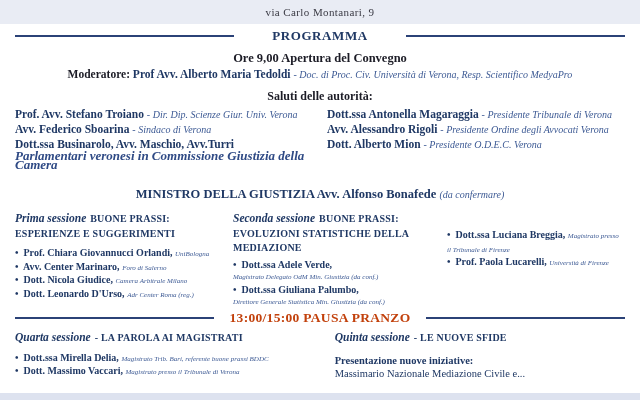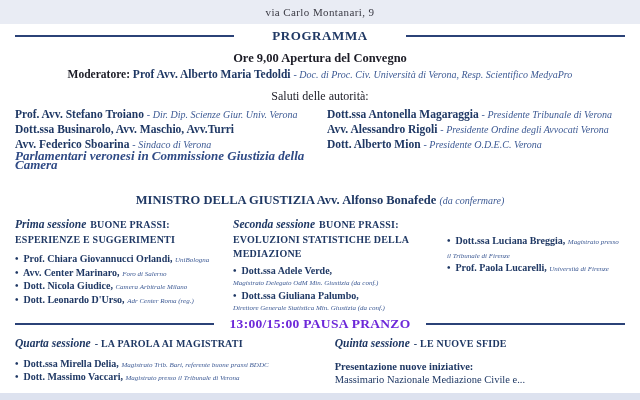--- a/index.html
+++ b/index.html
@@ -18,41 +18,41 @@
   .hrule-row .line{height:2px;background:#2b4277;flex:1;}
   .program-title{font-size:13px;font-weight:bold;margin:0 38px;letter-spacing:.6px;color:#1f3864;}
 
   .opening{text-align:center;font-weight:bold;color:#1c1c26;font-size:12.5px;margin-top:7px;}
 
   .moderator{text-align:center;margin-top:2px;font-size:11.5px;white-space:nowrap;}
   .mod-label{font-weight:bold;color:#1c1c26;}
   .mod-name{font-weight:bold;color:#1f3864;}
   .small-it{font-size:10px;font-style:italic;font-weight:normal;color:#3d5a94;}
 
-  .saluti{text-align:center;font-weight:normal;color:#1c1c26;font-size:12px;margin-top:9px;}
+  .saluti{text-align:center;font-weight:bold;color:#1c1c26;font-size:12px;margin-top:9px;}
 
   .auth-grid{display:grid;grid-template-columns:1.02fr 1fr;column-gap:8px;margin-top:3px;}
   .auth-entry{font-size:11.5px;font-weight:bold;line-height:15px;color:#1f3864;white-space:nowrap;}
   .auth-subline{font-size:13px;font-style:italic;font-weight:bold;color:#2f4a85;line-height:9px;margin-top:-1px;}
 
-  .minister{text-align:center;margin-top:24px;font-size:12.5px;font-weight:bold;color:#1f3864;}
+  .minister{text-align:center;margin-top:18px;font-size:12.5px;font-weight:bold;color:#1f3864;}
 
   .sessions{display:grid;grid-template-columns:208px 204px 176px;column-gap:10px;margin-top:9px;height:97px;}
   .session-title{line-height:12.5px;}
   .title-it{font-style:italic;font-weight:bold;font-size:11.5px;color:#1f3864;}
   .title-caps{font-weight:bold;font-size:10px;letter-spacing:.2px;color:#1f3864;}
   .speakers{margin-top:7px;}
   .speakers.tight{margin-top:4px;}
   .speaker{font-size:10px;font-weight:bold;line-height:12.5px;color:#1f3864;}
   .speaker::before{content:"\2022\00a0";}
   .sp-detail{font-size:7px;font-style:italic;font-weight:normal;color:#3d5a94;}
 
   .pausa-row{display:flex;align-items:center;margin-top:2px;}
   .pausa-row .line{height:2px;background:#2b4277;flex:1;}
-  .pausa-label{font-size:13.5px;font-weight:bold;margin:0 16px;letter-spacing:.3px;color:#6d28d9;}
+  .pausa-label{font-size:13.5px;font-weight:bold;margin:0 16px;letter-spacing:.3px;color:#c2410c;}
 
   .bottom-sections{display:grid;grid-template-columns:1.06fr 1fr;column-gap:12px;margin-top:4px;height:66px;}
   .bs-title{white-space:nowrap;}
   .bs-list{margin-top:7px;}
   .present-intro{font-weight:bold;font-size:10.5px;margin-top:9px;color:#1f3864;line-height:13px;}
   .present-item{font-size:10.5px;color:#1f3864;line-height:13px;}
 
   .closing-row{display:flex;align-items:center;margin-top:7px;}
   .closing-row .line{height:1.5px;background:#2b4277;flex:1;}
   .closing-label{font-size:11.5px;font-weight:bold;margin:0 14px;color:#1f3864;}
@@ -84,25 +84,25 @@
 
   <div class="saluti">Saluti delle autorità:</div>
 
   <div class="auth-grid">
     <div>
       <div class="auth-entry">
         <span>Prof. Avv. Stefano Troiano</span>
         <span class="small-it">- Dir. Dip. Scienze Giur. Univ. Verona</span>
       </div>
       <div class="auth-entry">
-        <span>Dott.ssa Businarolo, Avv. Maschio, Avv.Turri</span>
-      </div>
-      <div class="auth-entry">
         <span>Avv. Federico Sboarina</span>
         <span class="small-it">- Sindaco di Verona</span>
+      </div>
+      <div class="auth-entry">
+        <span>Dott.ssa Businarolo, Avv. Maschio, Avv.Turri</span>
       </div>
       <div class="auth-subline">Parlamentari veronesi in Commissione Giustizia della Camera</div>
     </div>
     <div>
       <div class="auth-entry">
         <span>Dott.ssa Antonella Magaraggia</span>
         <span class="small-it">- Presidente Tribunale di Verona</span>
       </div>
       <div class="auth-entry">
         <span>Avv. Alessandro Rigoli</span>

